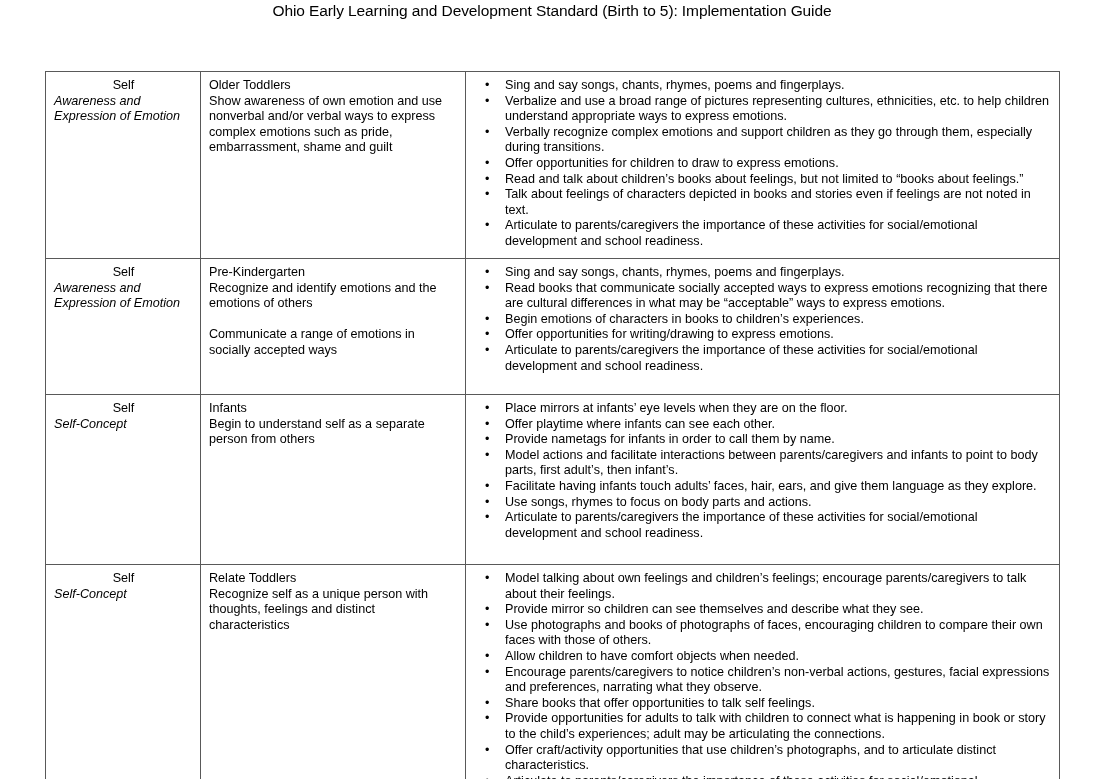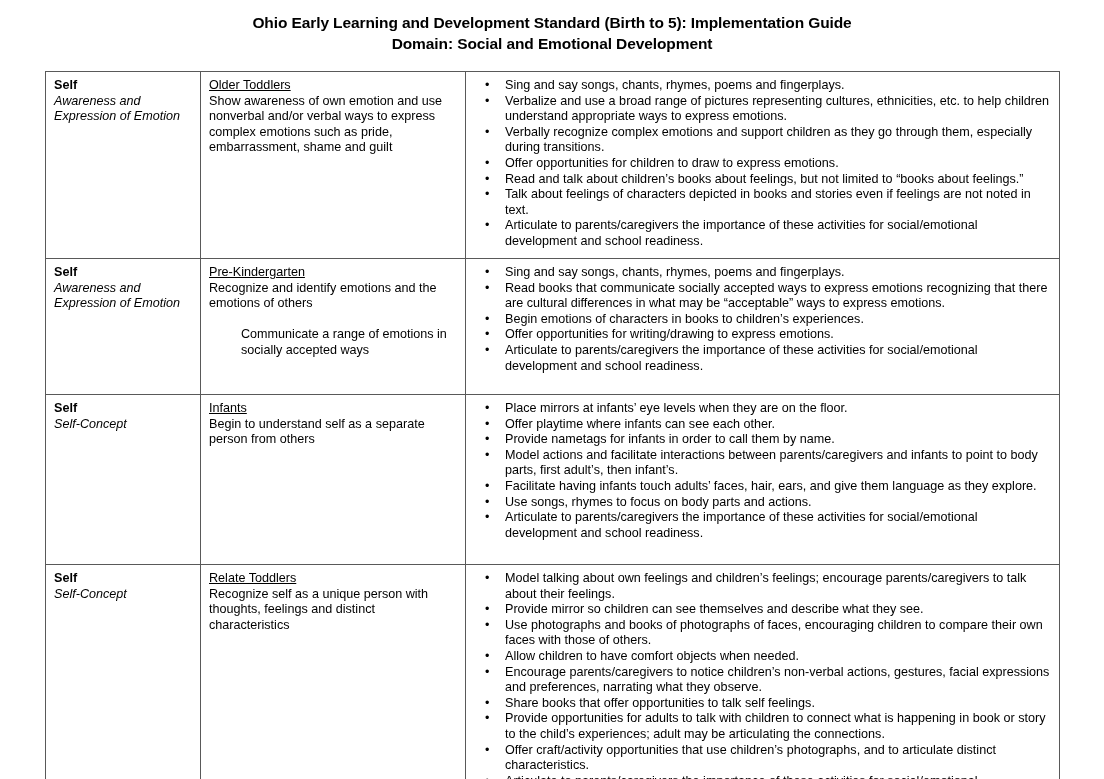--- a/index.html
+++ b/index.html
@@ -15,24 +15,24 @@
     -webkit-font-smoothing: antialiased;
   }
   .page {
     position: relative;
     width: 1104px;
     height: 779px;
     overflow: hidden;
   }
   .doc-title {
     text-align: center;
-    font-weight: bold;
+    font-weight: normal;
     font-size: 15.5px;
     line-height: 21px;
-    padding-top: 12px;
+    padding-top: 0;
     letter-spacing: -0.1px;
   }
   .doc-title .line2 {
     display: block;
   }
   .table-wrap {
     position: absolute;
     left: 45px;
     top: 71px;
     width: 1014px;
@@ -49,37 +49,36 @@
     vertical-align: top;
     padding: 6px 7px 8px 8px;
     font-size: 12.6px;
     line-height: 15.6px;
   }
   col.c1 { width: 155px; }
   col.c2 { width: 265px; }
   col.c3 { width: 594px; }
 
   .strand {
-    font-weight: bold;
-    display: block;
+    font-weight: normal;
+    display: block;
+    text-align: center;
   }
   .substrand {
     font-style: italic;
     display: block;
   }
   .age-label {
-    text-decoration: underline;
     display: block;
   }
   .desc-para {
     display: block;
   }
   .desc-para + .desc-para {
     margin-top: 15.6px;
-    margin-left: 32px;
   }
   ul.strategies {
     list-style: none;
     margin: 0;
     padding: 0;
   }
   ul.strategies li {
     position: relative;
     padding-left: 31px;
     margin: 0 0 0 0;
@@ -96,21 +95,20 @@
   .row-tall-3 td { height: 155px; }
   .row-tall-4 td { height: 236px; }
 </style>
 </head>
 <body>
 
 <div class="page">
 
   <div class="doc-title">
     <span>Ohio Early Learning and Development Standard (Birth to 5): Implementation Guide</span>
-    <span class="line2">Domain: Social and Emotional Development</span>
   </div>
 
   <div class="table-wrap">
     <table class="guide">
       <colgroup>
         <col class="c1">
         <col class="c2">
         <col class="c3">
       </colgroup>
       <tbody>

